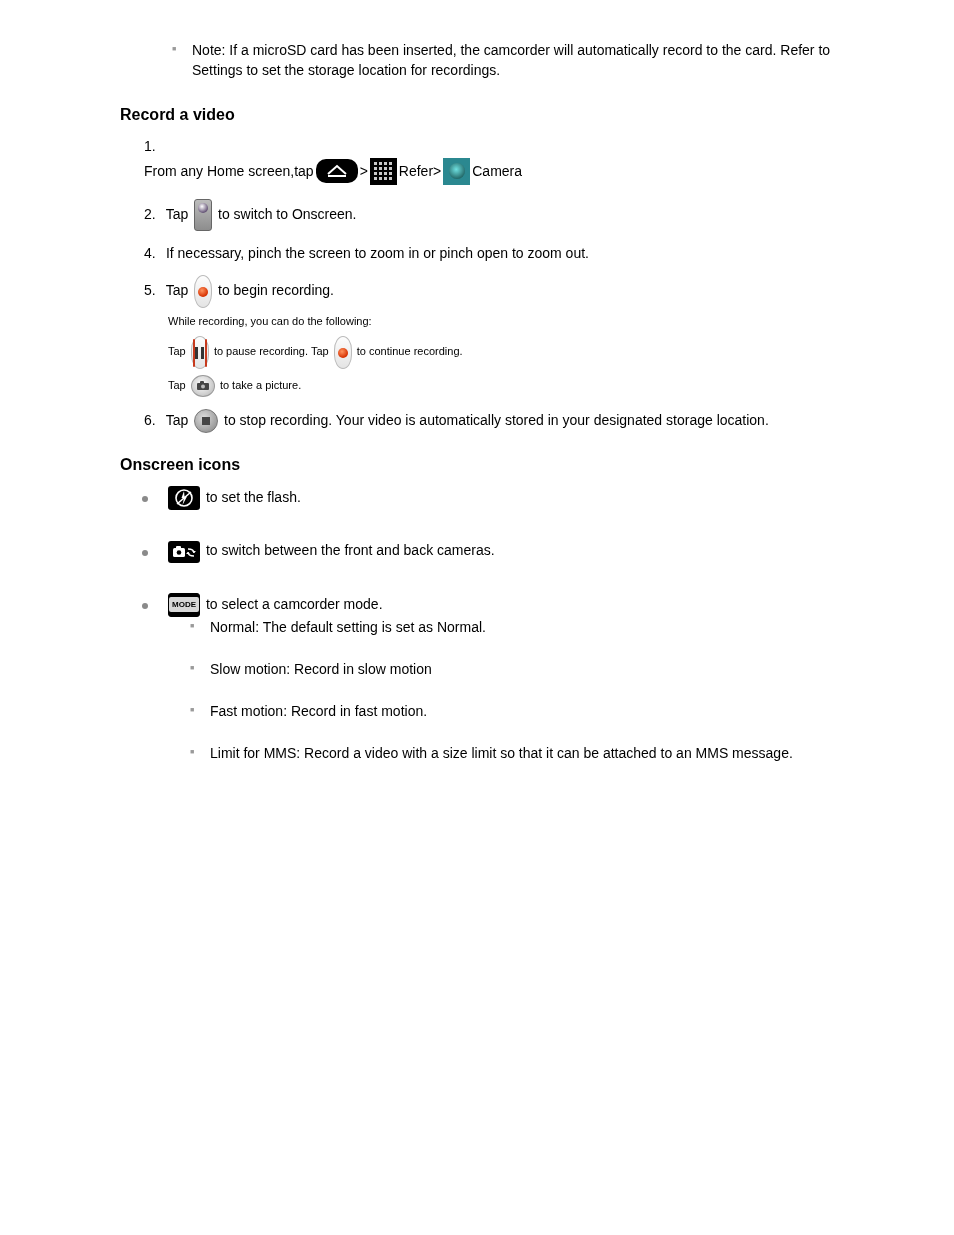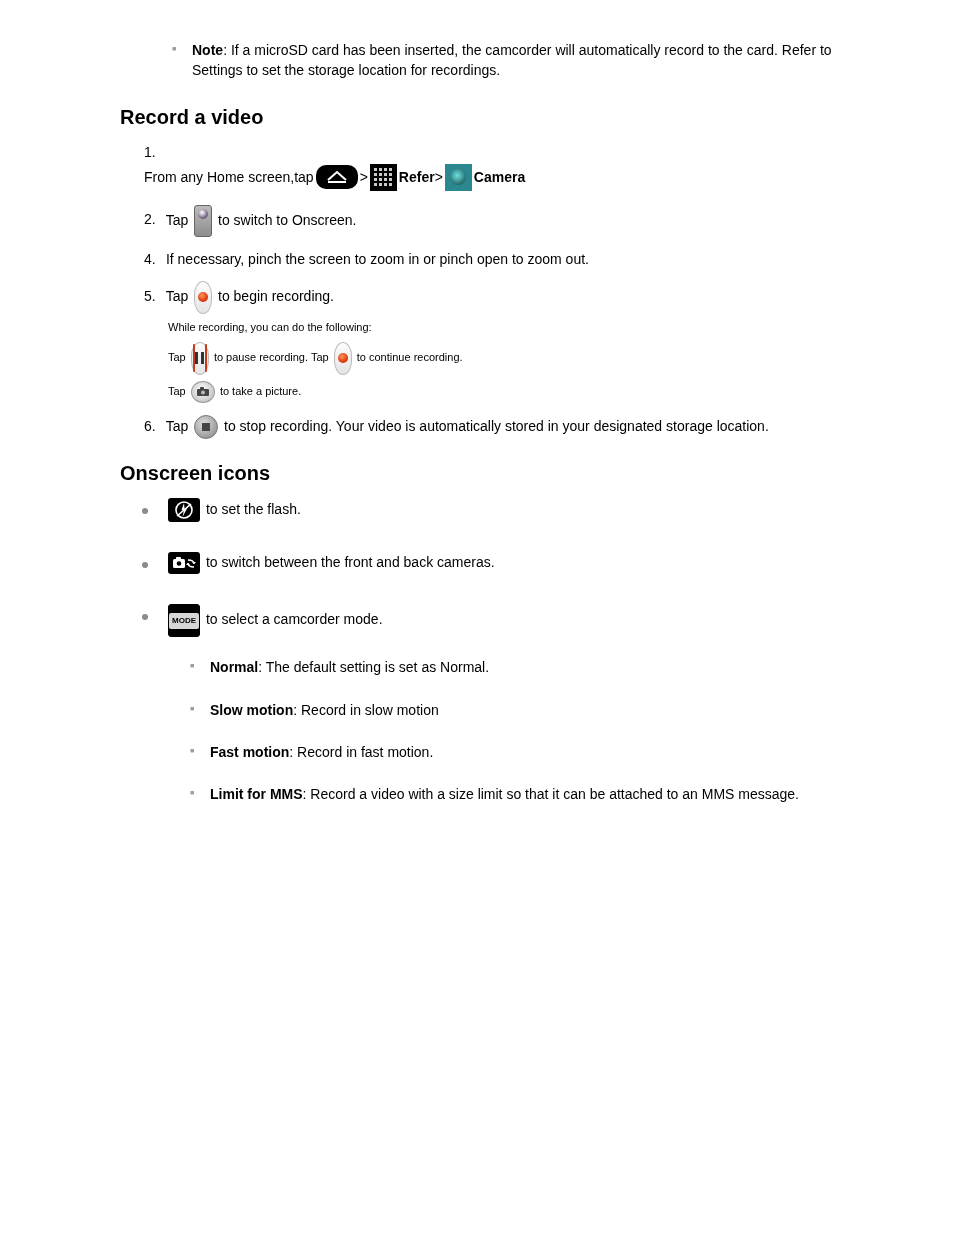--- a/index.html
+++ b/index.html
@@ -7,21 +7,21 @@
     width: 954px;
     height: 1235px;
     background: #ffffff;
     font-family: Arial, Helvetica, sans-serif;
     font-size: 14px;
     color: #000;
     padding: 40px 100px 40px 120px;
     line-height: 1.45;
     position: relative;
   }
-  .heading { font-weight: bold; font-size: 20px; margin: 20px 0 10px 0; }
+  .heading { font-weight: bold; font-size: 16px; margin: 20px 0 10px 0; }
   ul.level1 {
     list-style: none;
     padding-left: 28px;
     margin: 0;
   }
   ul.level1 > li {
     position: relative;
     padding-left: 18px;
     margin-bottom: 30px;
   }
@@ -116,27 +116,27 @@
   .ic-stop-round .sq{width:8px;height:8px;background:#444;}
   .ic-flash {
     width:32px;height:24px;background:#000;border-radius:3px;
     display:inline-flex;align-items:center;justify-content:center;
   }
   .ic-switch {
     width:32px;height:22px;background:#000;border-radius:3px;
     display:inline-flex;align-items:center;justify-content:center;
   }
   .ic-mode {
-    width:32px;height:33px;background:#000;border-radius:3px;
+    width:32px;height:24px;background:#000;border-radius:3px;
     display:inline-flex;justify-content:center;
     border:1px solid #000;
   }
   .ic-mode-lbl{ background:#d7d7d7;color:#000;font-size:8px;
     font-weight:bold;padding:2px 3px;border-radius:2px;}
-  .bold { font-weight:bold; }
+  .bold { font-weight:normal; }
   .step-line { display:flex; flex-wrap:wrap; align-items:center; line-height: 2.2; }
   .num { display:inline-block; width:18px; }
   .step-block { margin-left: 24px; margin-bottom: 12px; }
   .subnotice { margin-left:24px; margin-top:6px; font-size:11px;}
   .mode-sub { margin-left: 2px; }
   
   .wrapper { position:relative; }
 </style>
 </head>
 <body>
@@ -279,21 +279,21 @@
         </svg>
       </span>
       <span>to switch between the front and back cameras.</span>
     </li>
     <li>
       <span class="ic ic-mode inline-icon">
         <span class="ic-mode-lbl">MODE</span>
       </span>
       <span>to select a camcorder mode.</span>
 
-      <ul class="level2 mode-sub" style="margin-top:20px;">
+      <ul class="level2 mode-sub" style="">
         <li>
           <span class="bold">Normal</span><span>: The default setting is set as Normal.</span>
         </li>
         <li>
           <span class="bold">Slow motion</span><span>: Record in slow motion</span>
         </li>
         <li>
           <span class="bold">Fast motion</span><span>: Record in fast motion.</span>
         </li>
         <li>

